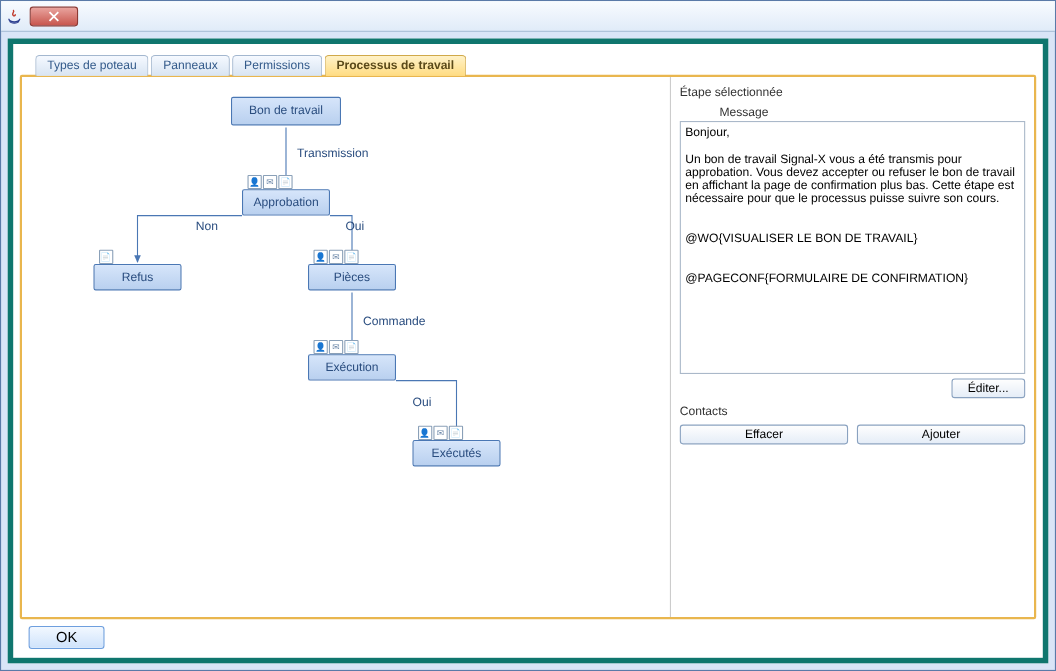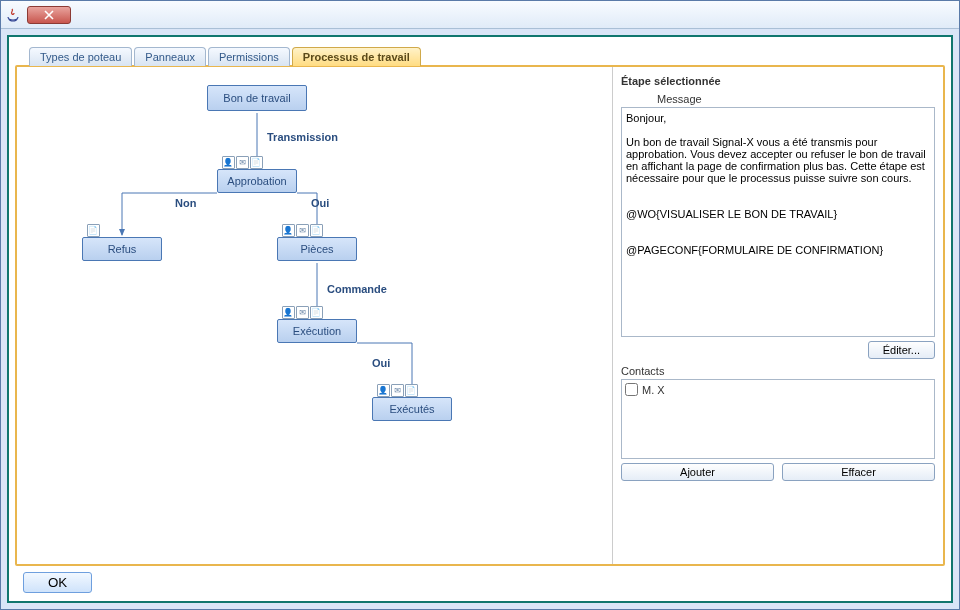--- a/index.html
+++ b/index.html
@@ -2,46 +2,46 @@
 <html><head>
 <meta charset="utf-8">
 <style>
   * { box-sizing: border-box; }
   html, body { margin: 0; padding: 0; height: 100%; font-family: "Segoe UI", Tahoma, sans-serif; font-size: 11px; color: #333; }
   .window { width: 960px; height: 610px; background: #d9e5f7; border: 1px solid #5a7aa8; display: flex; flex-direction: column; position: relative; }
   .titlebar { height: 28px; background: linear-gradient(to bottom, #f8fbff, #e0ebf8); display: flex; align-items: center; padding: 0 4px; border-bottom: 1px solid #a9bfd6; }
   .titlebar .app-icon { width: 16px; height: 16px; margin-right: 6px; }
   .titlebar .title { flex: 1; color: #333; font-size: 12px; }
   .titlebar .close-btn { width: 44px; height: 18px; background: linear-gradient(to bottom, #e9a49e, #c8564e); border: 1px solid #8c3a34; border-radius: 3px; display: flex; align-items: center; justify-content: center; color: #fff; font-weight: bold; cursor: pointer; }
-  .content { flex: 1; background: #fff; margin: 6px; border: 2px solid #0f766e; padding: 6px; display: flex; flex-direction: column; }
+  .content { flex: 1; background: #fff; margin: 6px; border: 5px solid #0f766e; padding: 6px; display: flex; flex-direction: column; }
   .tabs-row { display: flex; align-items: flex-end; height: 22px; padding-left: 14px; }
   .tab { padding: 3px 10px; border: 1px solid #a3b7cf; border-bottom: none; border-radius: 4px 4px 0 0; background: linear-gradient(to bottom, #f5f9ff, #d8e4f2); color: #335a8a; margin-right: 2px; cursor: pointer; position: relative; top: 1px; }
   .tab.active { background: linear-gradient(to bottom, #fff2c8, #ffdc82); border-color: #d0a94a; font-weight: bold; color: #5b4a1a; z-index: 2; }
   .tab-body { flex: 1; border: 2px solid #e9b64e; border-radius: 2px; display: flex; overflow: hidden; }
   .flow-panel { flex: 1; border-right: 1px solid #ccc; position: relative; background: #fff; overflow: hidden; }
   .side-panel { width: 330px; padding: 6px 8px; display: flex; flex-direction: column; }
-  .group-title { margin: 2px 0 4px 0; font-weight: bold; }
+  .group-title { margin: 2px 0 4px 0; }
   .msg-area { width: 100%; height: 230px; border: 1px solid #aab8c9; padding: 4px; white-space: pre-wrap; font-family: inherit; font-size: 11px; resize: none; background: #fff; overflow: auto; }
   .btn-row { display: flex; justify-content: flex-end; margin-top: 4px; gap: 6px; }
   .btn-row-split { display: flex; gap: 8px; margin-top: 4px; }
   .btn-row-split button { flex: 1; }
   button.win { padding: 2px 14px; border: 1px solid #8aa2c0; border-radius: 3px; background: linear-gradient(to bottom, #fefefe, #e5edf7); cursor: pointer; font-size: 11px; }
   .contacts-list { border: 1px solid #aab8c9; height: 80px; padding: 3px; background: #fff; }
   .contact-item { display: flex; align-items: center; gap: 4px; }
   .contact-item input[type=checkbox] { margin: 0; }
   .footer { display: flex; padding: 6px 8px 2px; }
   .ok-btn { padding: 2px 24px; border: 1px solid #6e9fde; border-radius: 3px; background: linear-gradient(to bottom, #f2f8ff, #cfe3fb); cursor: pointer; }
 
   
   .node { position: absolute; border: 1px solid #4a77b4; background: linear-gradient(to bottom, #d6e5fa, #b9d0ef); border-radius: 2px; text-align: center; color: #2a4d7f; font-size: 11px; display: flex; align-items: center; justify-content: center; }
   .node.big { padding: 6px 14px; }
   .node.sm  { padding: 4px 14px; }
   .node .mini-icons { position: absolute; top: -14px; left: 4px; display: flex; gap: 1px; }
   .mini-icon { width: 13px; height: 13px; background: #fff; border: 1px solid #8aa0b8; border-radius: 1px; font-size: 8px; display:flex; align-items:center; justify-content:center; color:#6b87a8;}
-  .flow-label { position: absolute; color: #2a4d7f; font-size: 11px; font-weight: bold; }
+  .flow-label { position: absolute; color: #2a4d7f; font-size: 11px; }
 
   svg.edges { position: absolute; top: 0; left: 0; width: 100%; height: 100%; pointer-events: none; }
   svg.edges line, svg.edges path { stroke: #4a77b4; stroke-width: 1; fill: none; }
   svg.edges polygon { fill: #4a77b4; }
 </style>
 </head>
 <body>
 
 <div class="window">
   <div class="titlebar">
@@ -156,29 +156,23 @@
 
 @WO{VISUALISER LE BON DE TRAVAIL}
 
 
 @PAGECONF{FORMULAIRE DE CONFIRMATION}</textarea>
         <div class="btn-row">
           <button class="win">Éditer...</button>
         </div>
 
         <div style="margin:6px 0 2px;">Contacts</div>
-        <div class="contacts-list">
-          <div class="contact-item">
-            <input type="checkbox" style="">
-            <span>M. X</span>
-          </div>
-        </div>
         <div class="btn-row-split">
+          <button class="win">Effacer</button>
           <button class="win">Ajouter</button>
-          <button class="win">Effacer</button>
         </div>
       </div>
     </div>
 
     <div class="footer">
       <button class="ok-btn">OK</button>
     </div>
   </div>
 </div>
 

